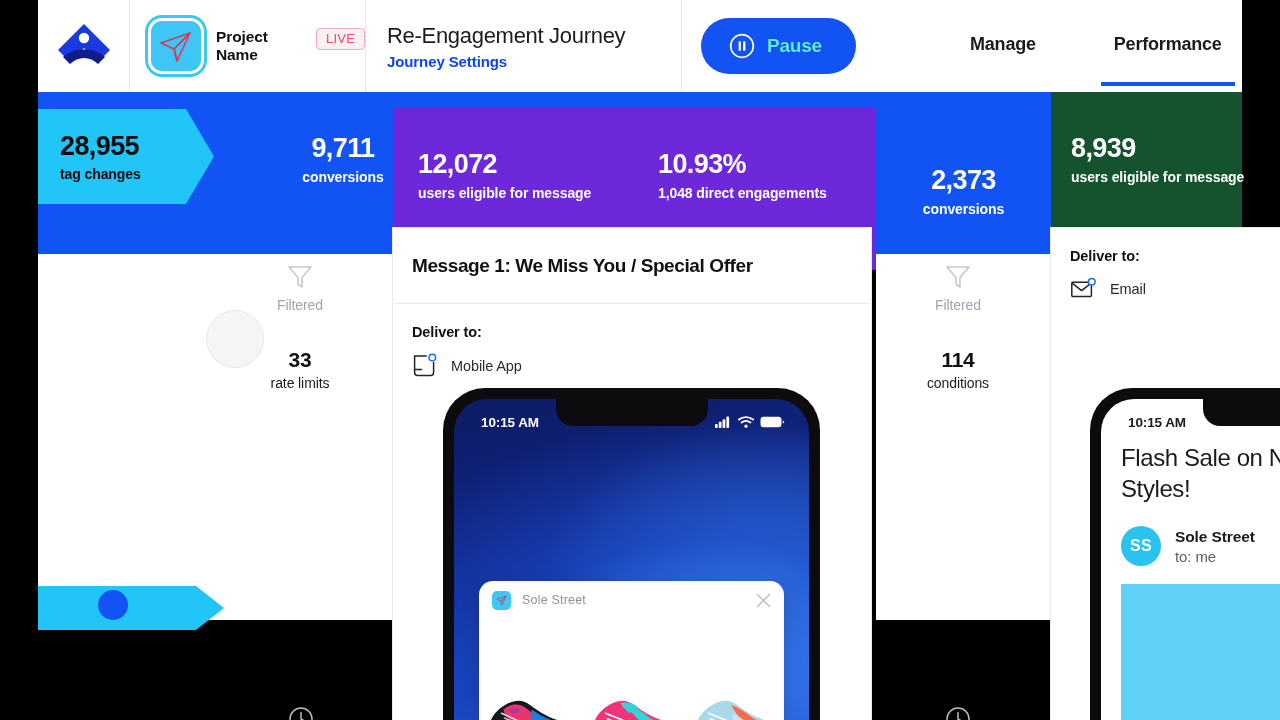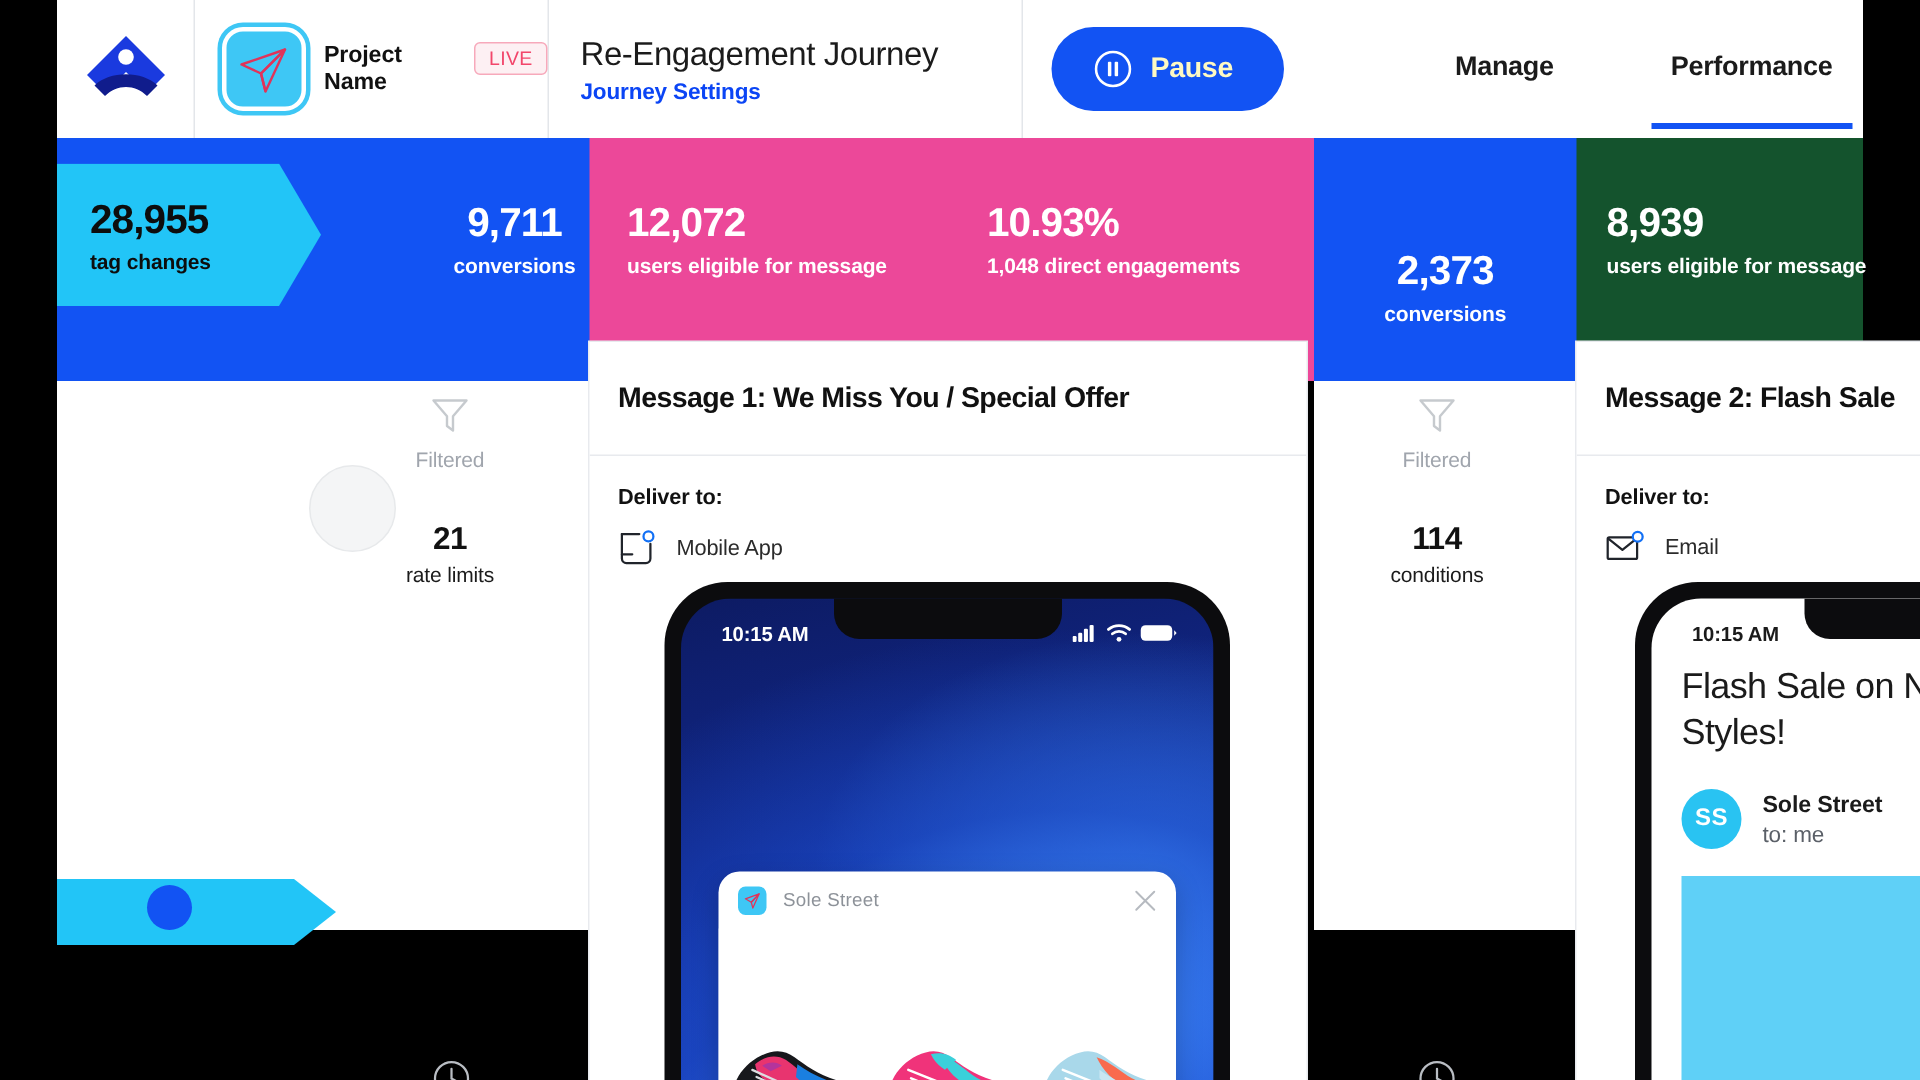--- a/index.html
+++ b/index.html
@@ -76,21 +76,21 @@
   .hdr-actions {
     flex: 1;
     display: flex; align-items: center;
     padding-left: 19px;
     gap: 0;
     position: relative;
   }
   .pause-btn {
     display: flex; align-items: center; gap: 12px;
     background: #1253f3;
-    color: #fef9c3;
+    color: #5eead4;
     border-radius: 40px;
     height: 56px;
     padding: 0 34px 0 28px;
     font-size: 19px;
     font-weight: bold;
     letter-spacing: -0.2px;
     border: none;
     cursor: pointer;
     box-sizing: border-box;
     font-family: "Liberation Sans", sans-serif;
@@ -109,21 +109,21 @@
   .nav-tab.tab-manage { margin-left: 114px; }
   .nav-tab.tab-perf { margin-left: 65px; padding: 0 13px; border-bottom-color: #1253f3; }
 
   
   .stats-band {
     position: absolute;
     left: 38px; top: 92px; width: 1204px; height: 162px;
     background: #1253f3;
   }
   .col-a { position: absolute; left: 0;   top: 0; width: 355px; height: 162px; }
-  .col-b { position: absolute; left: 355px; top: 0; width: 483px; height: 162px; background: #ec4899; text-decoration: underline; }
+  .col-b { position: absolute; left: 355px; top: 16px; width: 483px; height: 162px; background: #6d28d9; text-decoration: underline; }
   .col-c { position: absolute; left: 838px; top: 12px; width: 175px; height: 180px; margin-top: 20px; }
   .col-d { position: absolute; left: 1013px; top: 0; width: 191px; height: 162px; background: #14532d; }
 
   .chev {
     position: absolute;
     left: 0; top: 17px;
     width: 176px; height: 95px;
     background: #22c5f7;
     clip-path: polygon(0 0, 148px 0, 176px 50%, 148px 100%, 0 100%);
     display: flex; flex-direction: column; justify-content: center;
@@ -403,21 +403,21 @@
     <div class="ghost-circle" style="left:168px; top:56px;"></div>
 
     <div class="filter-group" style="left:202px; top:10px;">
       <svg width="28" height="26" viewBox="0 0 28 26">
         <path d="M3 3 L25 3 L16 13.5 L16 23 L12 20 L12 13.5 Z" fill="none" stroke="#c6cace" stroke-width="1.6" stroke-linejoin="round"></path>
       </svg>
       <div class="filter-label">Filtered</div>
     </div>
 
     <div class="filter-group" style="left:202px; top:94px;">
-      <div class="count-num">21</div>
+      <div class="count-num">33</div>
       <div class="count-lbl">rate limits</div>
     </div>
 
     <div class="clock-ico" style="left:250px; top:452px;">
       <svg width="26" height="26" viewBox="0 0 26 26">
         <circle cx="13" cy="13" r="11" fill="none" stroke="#b9bdc3" stroke-width="1.5"></circle>
         <path d="M13 6.5 L13 13 L17.5 15.5" fill="none" stroke="#b9bdc3" stroke-width="1.5" stroke-linecap="round"></path>
       </svg>
     </div>
 
@@ -530,23 +530,20 @@
             <path d="M9 66 C9 63 12 62 18 62 L93 62 C96 62 97 65 97 68 L97 71 C97 75 94 78 89 78 L18 78 C12 78 9 74 9 70 Z" fill="#ffffff"></path>
             <path d="M9 75 L97 75 L97 79 C97 82 94 84 89 84 L18 84 C12 84 9 81 9 78 Z" fill="#d7e6ee"></path>
             <path d="M24 44 L44 52 M26 50 L45 58 M29 56 L47 63" stroke="#ffffff" stroke-width="1.8" fill="none" stroke-linecap="round"></path>
           </svg>
         </div>
       </div>
     </div>
   </div>
 
   <div class="msg-card m2">
-    <div class="msg-title-bar">
-      <span class="msg-title">Message 2: Flash Sale</span>
-    </div>
     <div class="deliver-wrap">
       <div class="deliver-lbl">Deliver to:</div>
       <div class="deliver-row">
         <svg width="27" height="24" viewBox="0 0 27 24">
           <rect x="1.8" y="5.2" width="19.6" height="14.4" rx="1" fill="none" stroke="#20242b" stroke-width="1.5"></rect>
           <path d="M1.8 5.8 L11.6 13.6 L21.4 5.8" fill="none" stroke="#20242b" stroke-width="1.5" stroke-linejoin="round"></path>
           <circle cx="21.8" cy="4.8" r="3.3" fill="#fff" stroke="#1270f5" stroke-width="1.5"></circle>
         </svg>
         <span class="deliver-name">Email</span>
       </div>

